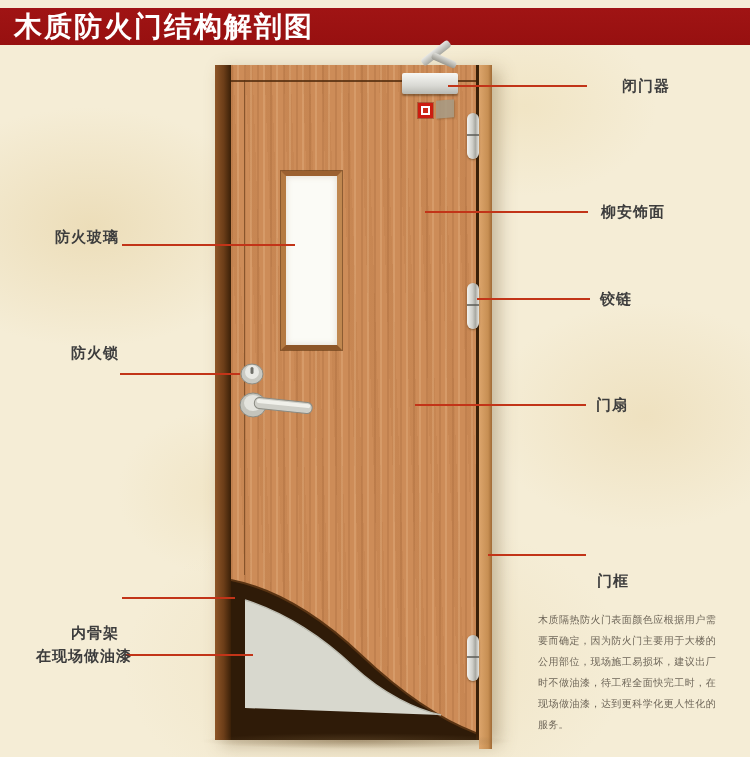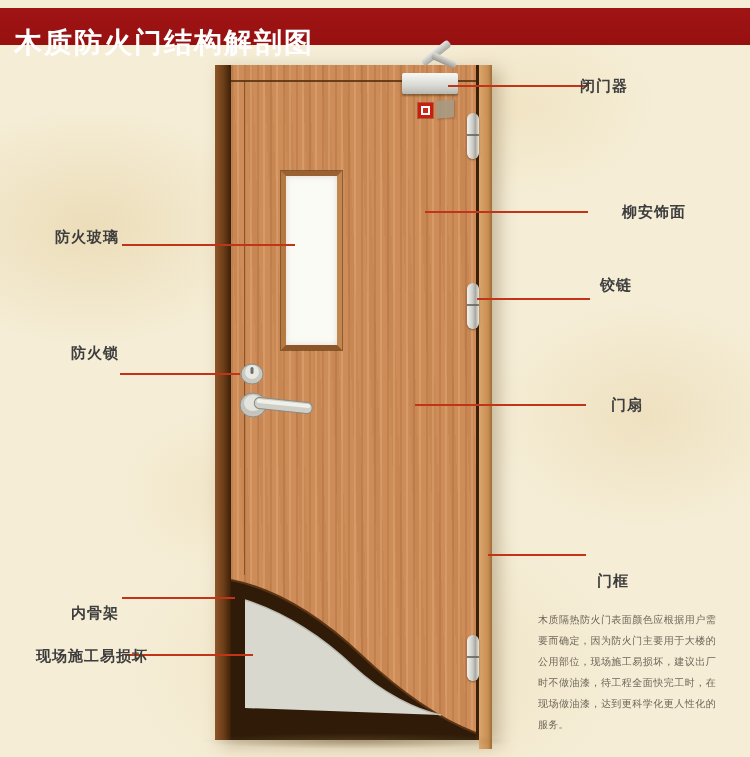--- a/index.html
+++ b/index.html
@@ -10,21 +10,21 @@
     background-image:
       radial-gradient(ellipse 300px 200px at 12% 30%, rgba(222,196,138,.38), transparent 60%),
       radial-gradient(ellipse 260px 190px at 86% 55%, rgba(225,200,145,.32), transparent 60%),
       radial-gradient(ellipse 420px 260px at 50% 88%, rgba(220,195,140,.28), transparent 60%),
       radial-gradient(ellipse 220px 150px at 70% 14%, rgba(231,209,156,.30), transparent 60%),
       radial-gradient(ellipse 180px 140px at 30% 65%, rgba(228,205,150,.25), transparent 60%);
   }
   
   .banner{position:absolute;left:0;top:8px;width:750px;height:37px;
     background:linear-gradient(#a01414,#971010);}
-  .banner .ttl{position:absolute;left:14px;top:16px;line-height:37px;
+  .banner .ttl{position:absolute;left:14px;top:0;line-height:37px;
     color:#fff;font-size:28px;font-weight:700;letter-spacing:2px;white-space:nowrap;}
   
   .door{position:absolute;left:215px;top:65px;width:277px;height:675px;
     box-shadow:7px 5px 16px rgba(110,82,45,.35);}
   .jamb-left{position:absolute;left:0;top:0;width:16px;height:675px;
     background:linear-gradient(90deg,#8e5527 0%,#6b3d18 55%,#3a2008 100%);}
   .leaf{position:absolute;left:16px;top:0;width:245px;height:675px;
     background-color:#cd8c58;
     background-image:
       repeating-linear-gradient(90deg, rgba(130,72,32,.16) 0 2px, rgba(0,0,0,0) 2px 6px,
@@ -128,26 +128,26 @@
   <div class="lead" style="left:448px;top:85px;width:139px"></div>
   <div class="lead" style="left:425px;top:211px;width:163px"></div>
   <div class="lead" style="left:477px;top:298px;width:113px"></div>
   <div class="lead" style="left:415px;top:404px;width:171px"></div>
   <div class="lead" style="left:488px;top:554px;width:98px"></div>
   <div class="lead" style="left:122px;top:244px;width:173px"></div>
   <div class="lead" style="left:120px;top:373px;width:120px"></div>
   <div class="lead" style="left:122px;top:597px;width:113px"></div>
   <div class="lead" style="left:125px;top:654px;width:128px"></div>
 
-  <div class="lbl" style="left:580px;top:77px">闭门器</div>
-  <div class="lbl" style="left:622px;top:203px">柳安饰面</div>
-  <div class="lbl" style="left:600px;top:276px">铰链</div>
-  <div class="lbl" style="left:611px;top:396px">门扇</div>
+  <div class="lbl" style="left:622px;top:77px">闭门器</div>
+  <div class="lbl" style="left:601px;top:203px">柳安饰面</div>
+  <div class="lbl" style="left:600px;top:290px">铰链</div>
+  <div class="lbl" style="left:596px;top:396px">门扇</div>
   <div class="lbl" style="left:597px;top:572px">门框</div>
 
   <div class="lbl" style="left:55px;top:228px">防火玻璃</div>
   <div class="lbl" style="left:71px;top:344px">防火锁</div>
-  <div class="lbl" style="left:71px;top:604px">内骨架</div>
-  <div class="lbl" style="left:36px;top:647px">现场施工易损坏</div>
+  <div class="lbl" style="left:71px;top:624px">内骨架</div>
+  <div class="lbl" style="left:36px;top:647px">在现场做油漆</div>
 
   <div class="desc">木质隔热防火门表面颜色应根据用户需要而确定，因为防火门主要用于大楼的公用部位，现场施工易损坏，建议出厂时不做油漆，待工程全面快完工时，在现场做油漆，达到更科学化更人性化的服务。</div>
 
 </div>
 
 </body></html>

